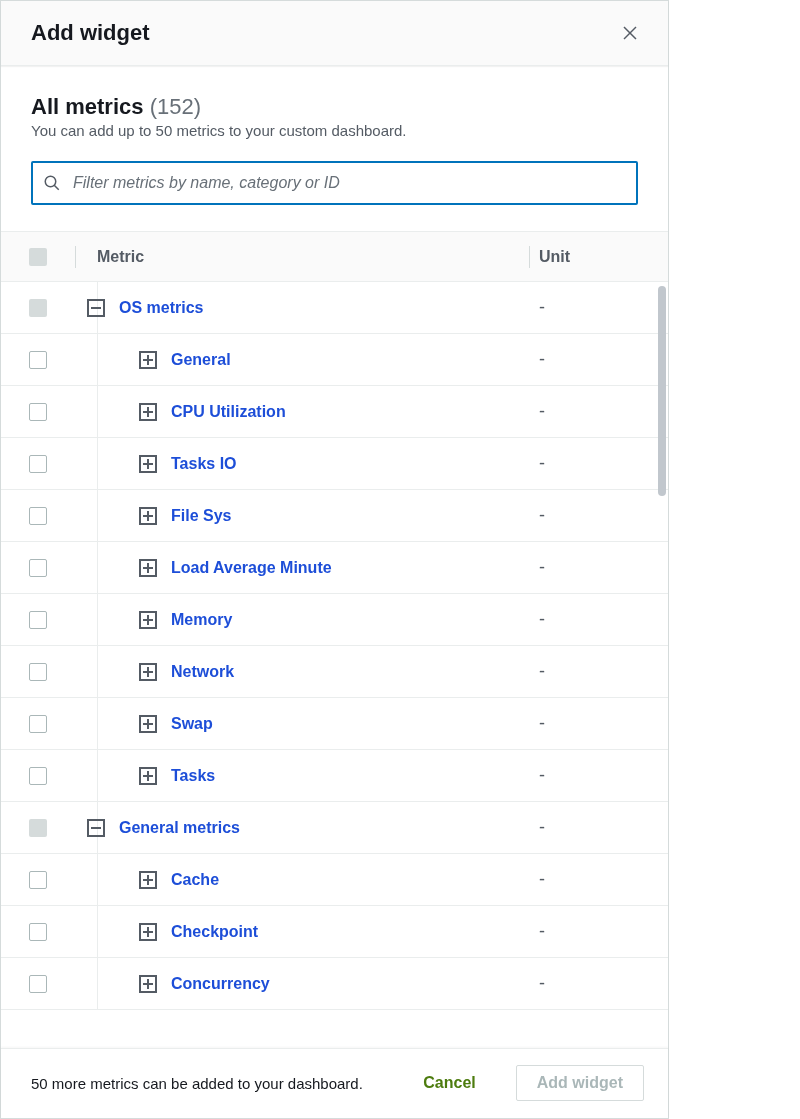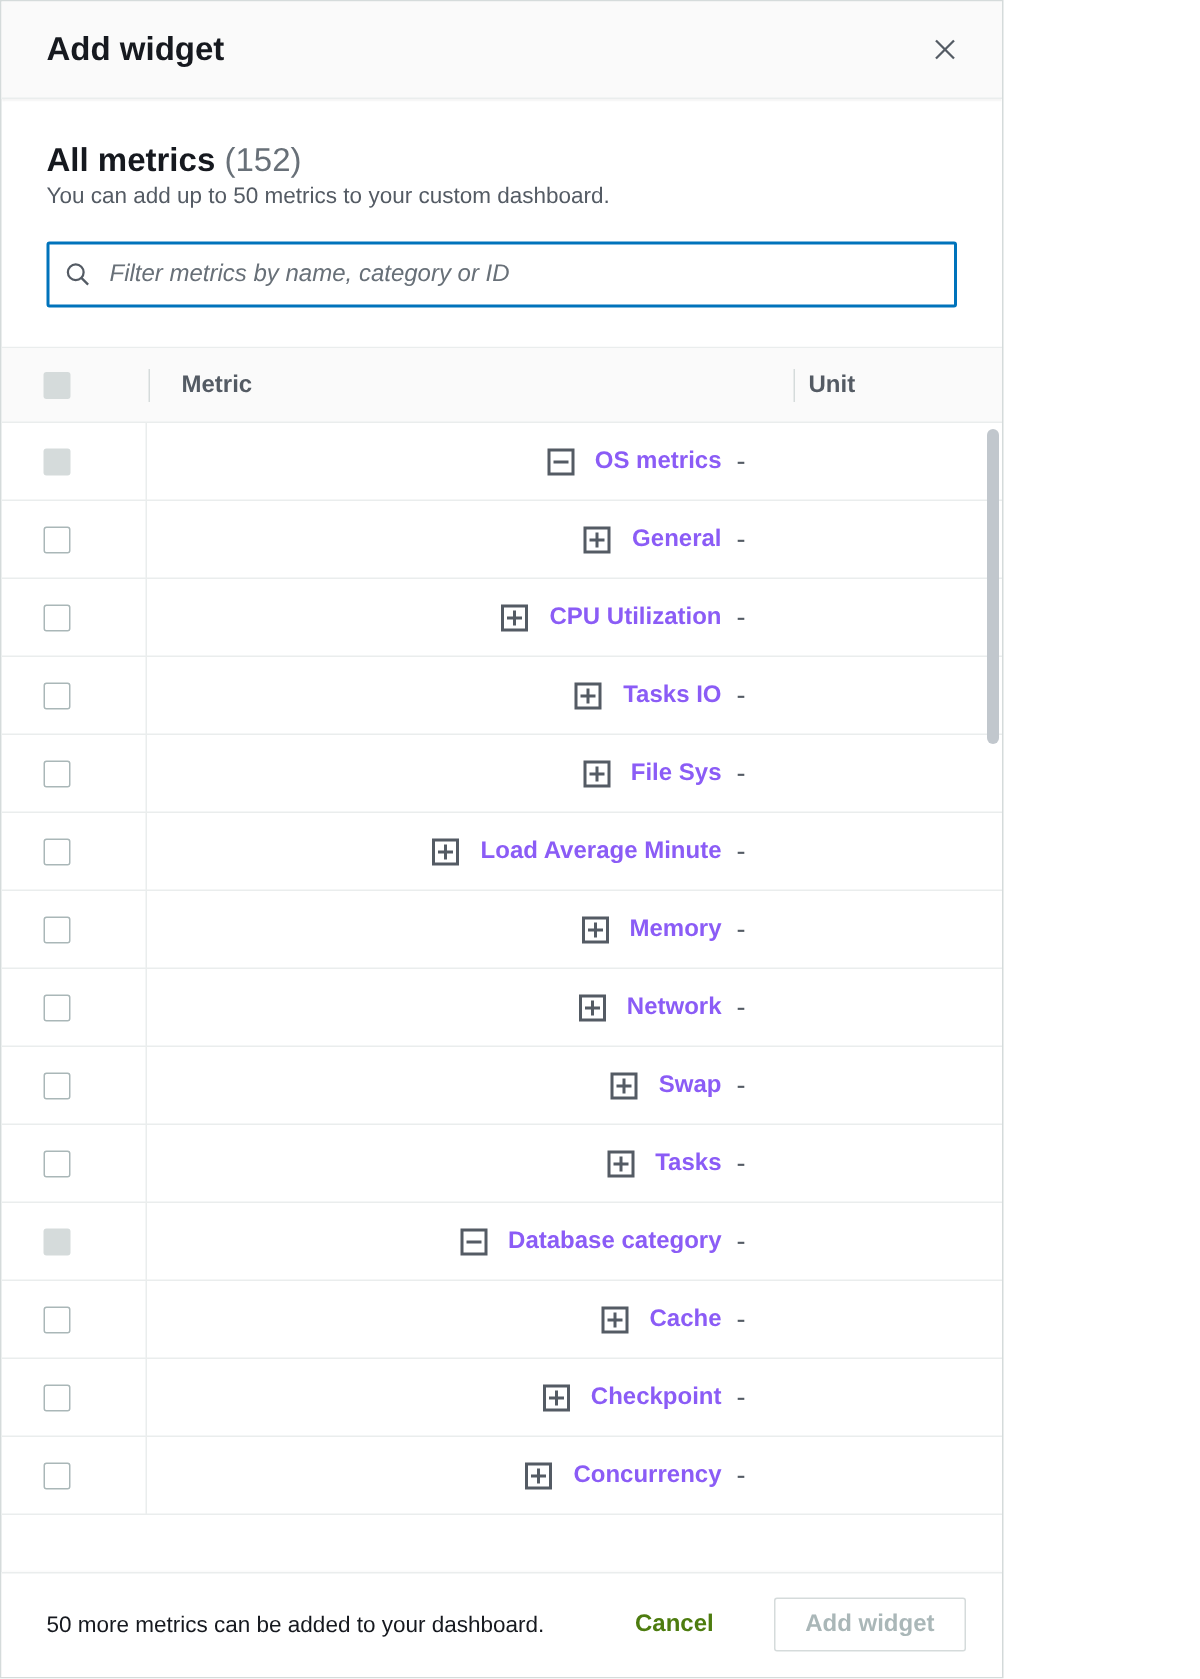--- a/index.html
+++ b/index.html
@@ -105,25 +105,24 @@
   .thead {
     display: flex;
     align-items: center;
     height: 50px;
     background: #fafafa;
     border-bottom: 1px solid #eaeded;
     font-weight: 700;
     font-size: 16px;
     color: #545b64;
     position: relative;
-    gap: 24px;
   }
   .col-check { width: 74px; display:flex; justify-content:center; }
   .col-metric { flex: 0 0 406px; padding-left: 22px; position: relative;}
-  .col-unit { flex: 1; padding-left: 10px; position: relative;}
+  .col-unit { flex: 1; padding-left: 10px; position: relative; margin-left: 48px;}
   .thead .col-metric::before,
   .thead .col-unit::before {
     content: "";
     position: absolute;
     left: 0; top: 50%;
     transform: translateY(-50%);
     width: 1px; height: 22px;
     background: #d5dbdb;
   }
   .row {
@@ -131,22 +130,21 @@
     align-items: center;
     height: 52px;
     border-bottom: 1px solid #eaeded;
     font-size: 16px;
     background: #fff;
   }
   .row .col-metric {
     display: flex;
     align-items: center;
     font-weight: 700;
-    color: #8b5cf6;
-    justify-content: flex-end;
+    color: #1d4ed8;
   }
   .row .col-unit { color: #545b64; font-size: 18px; }
   
   .tree-line {
     position: absolute;
     top: 0; bottom: 0;
     width: 1px;
     background: #eaeded;
   }
   .line-l1 { left: 96px; }
@@ -384,21 +382,21 @@
               <span>Tasks</span>
             </div>
             <div class="col-unit">-</div>
           </div>
           <div class="row">
             <div class="col-check">
               <div class="cb solid"></div>
             </div>
             <div class="col-metric indent-0">
               <span class="exp minus"></span>
-              <span>Database category</span>
+              <span>General metrics</span>
             </div>
             <div class="col-unit">-</div>
           </div>
           <div class="row">
             <div class="col-check">
               <div class="cb"></div>
             </div>
             <div class="col-metric indent-1">
               <span class="exp plus"></span>
               <span>Cache</span>

